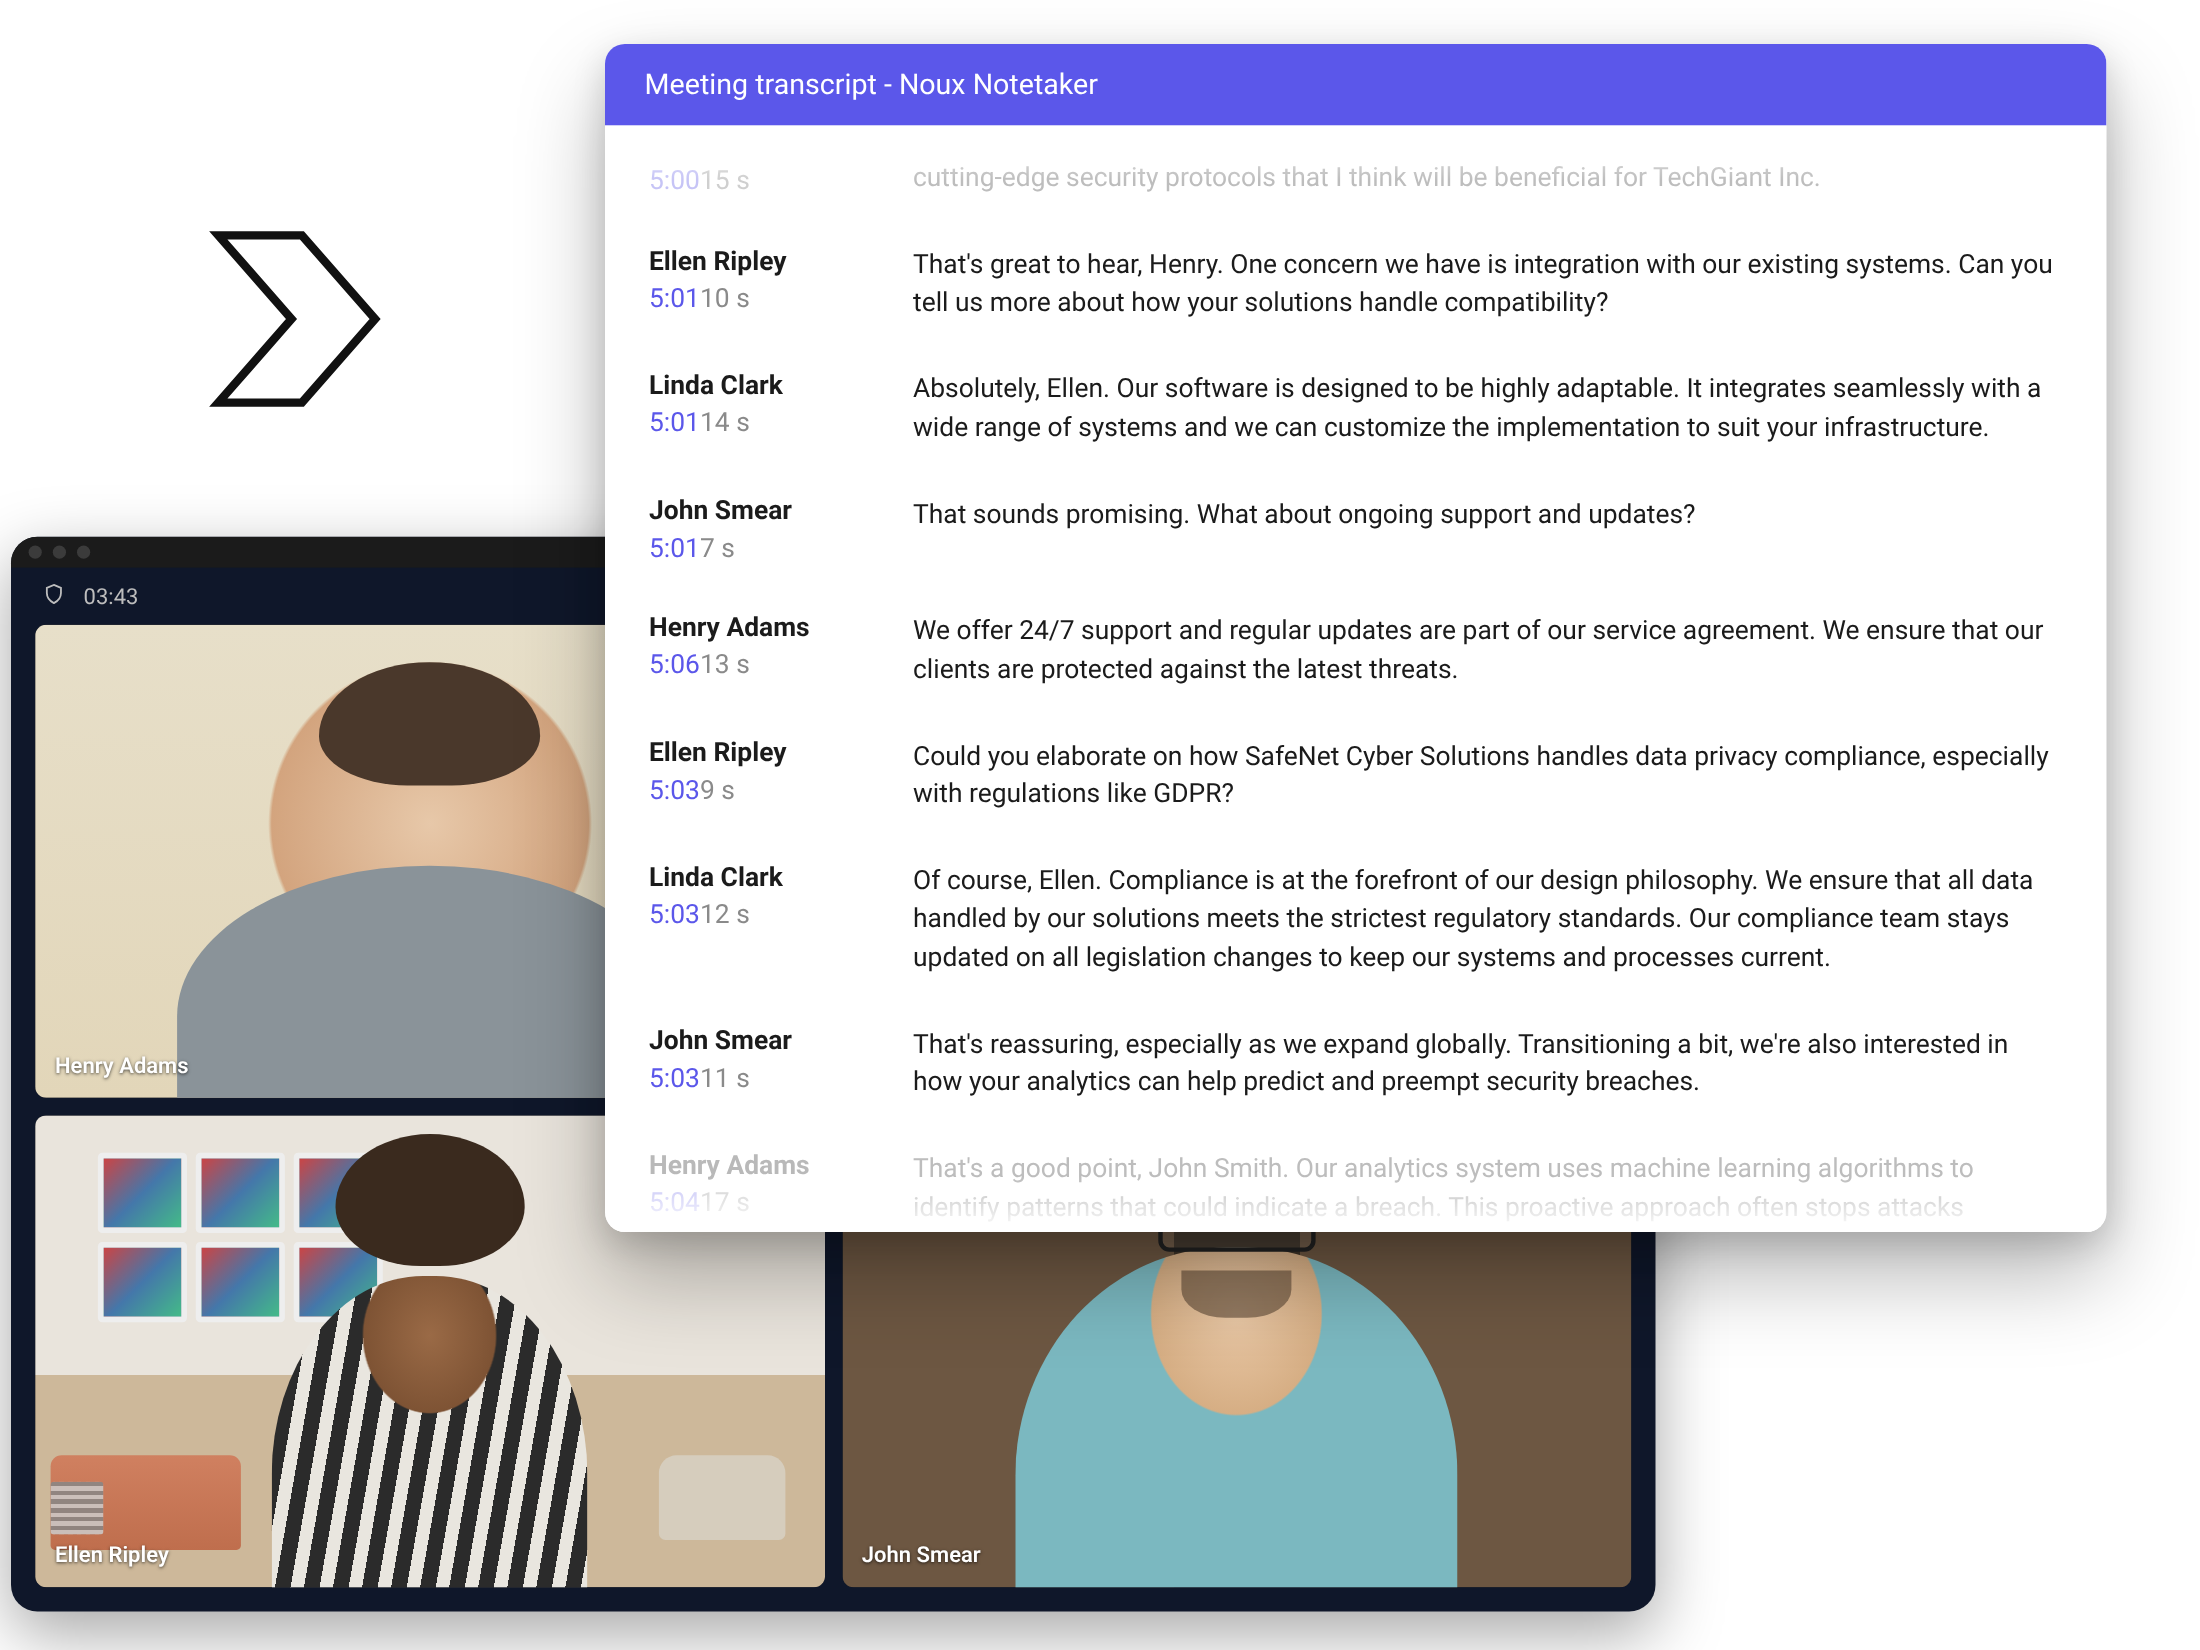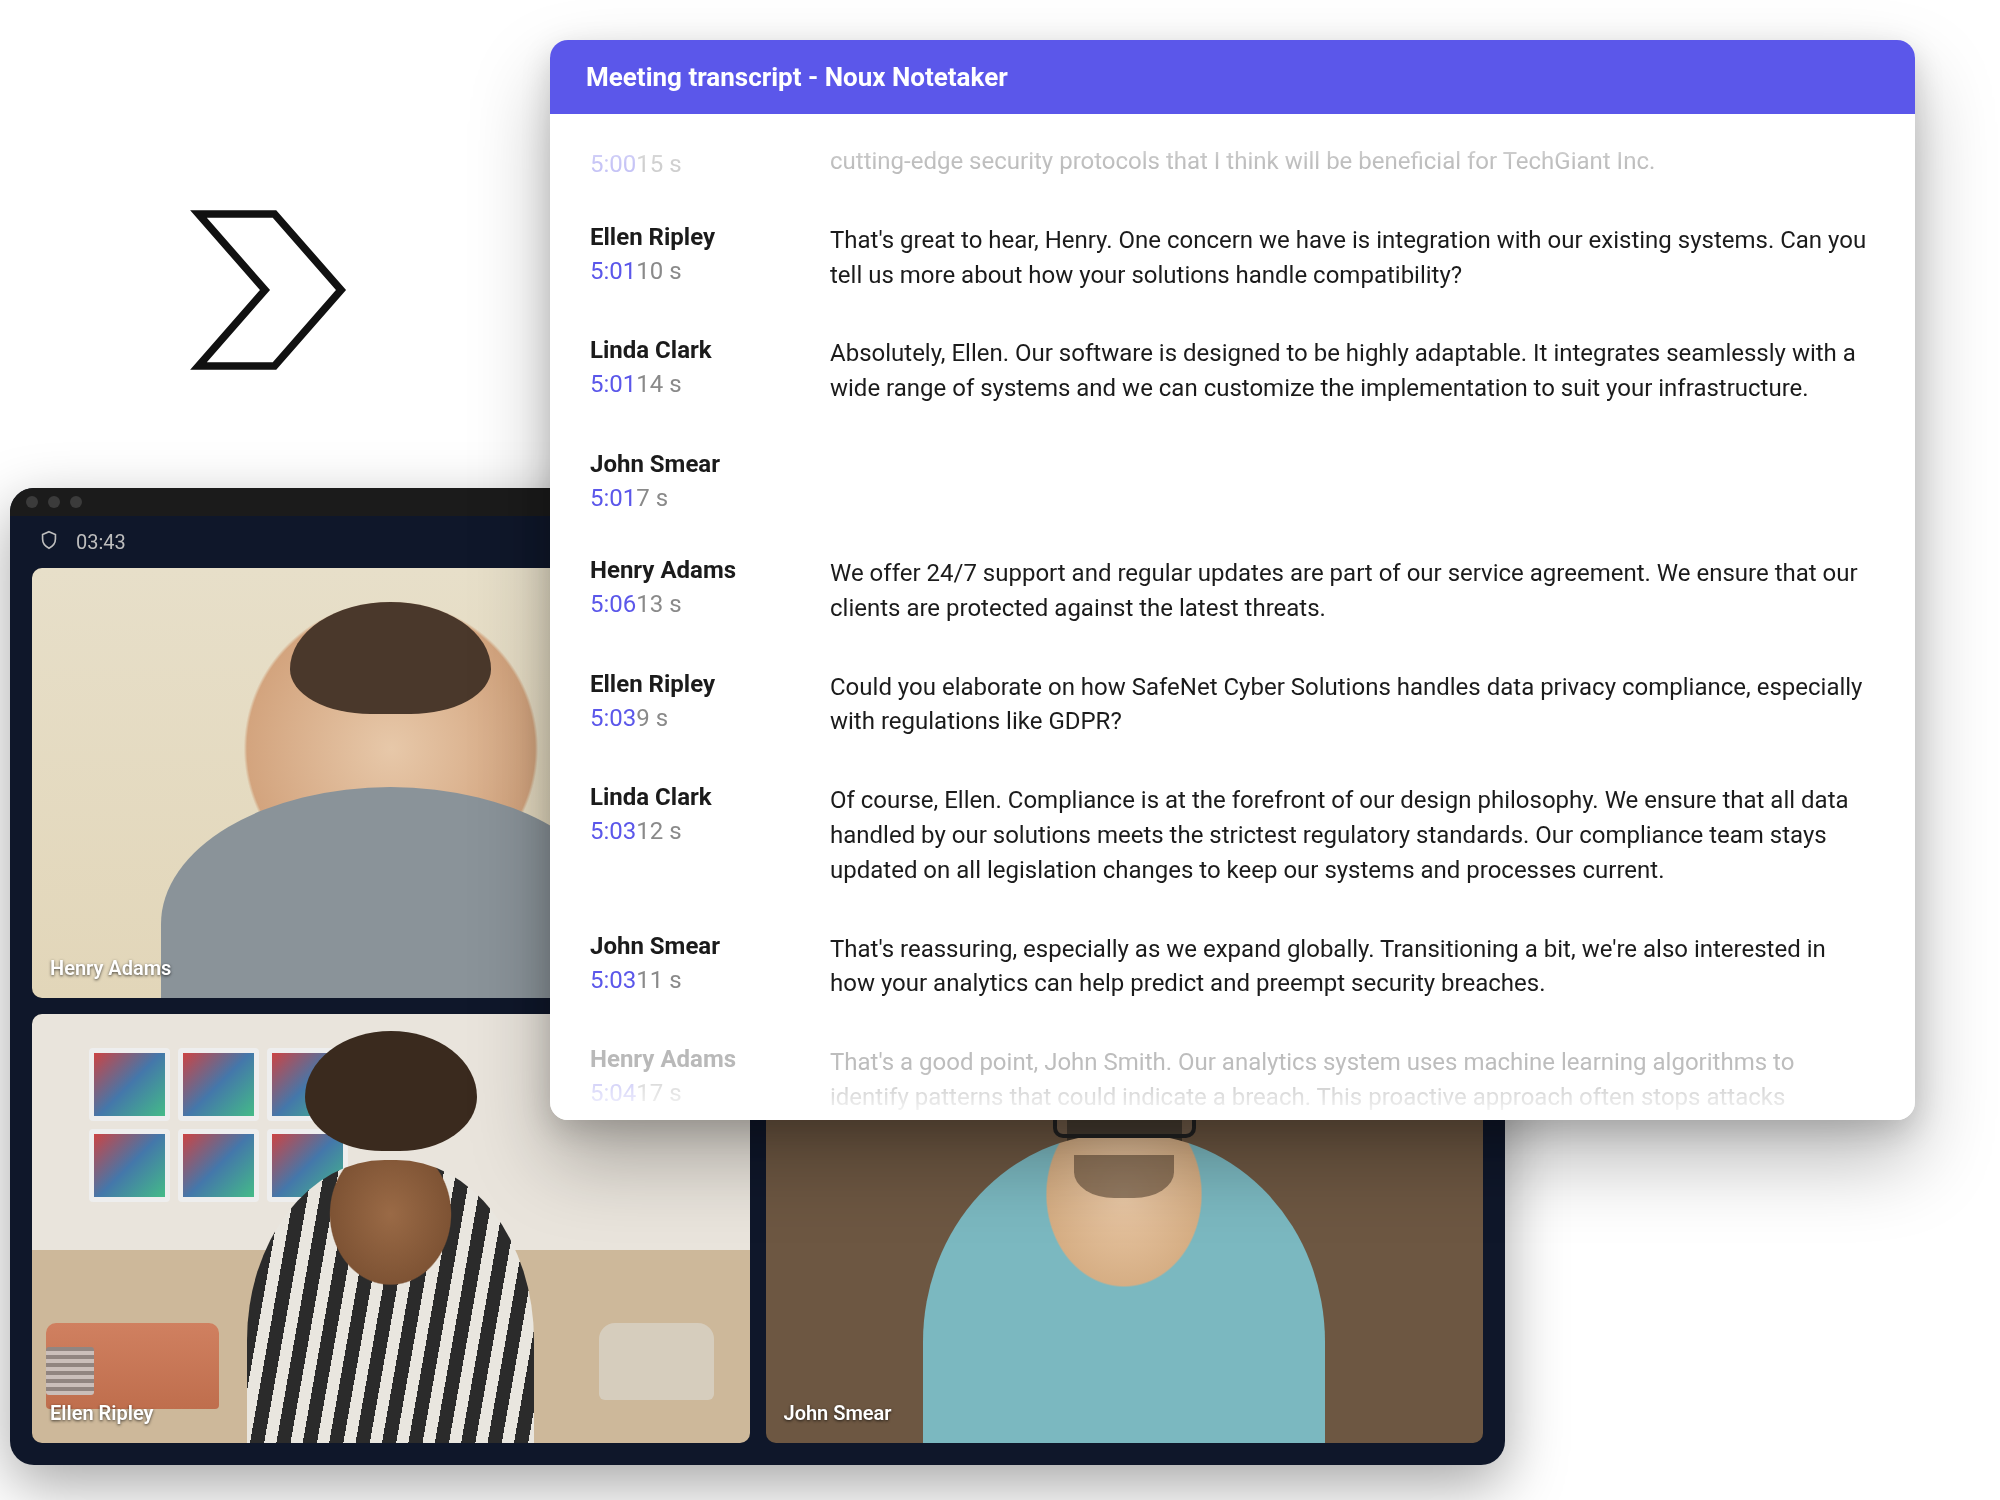--- a/index.html
+++ b/index.html
@@ -181,21 +181,21 @@
     border-radius: 18px;
     box-shadow: 0 40px 80px rgba(0,0,0,0.28), 0 10px 30px rgba(0,0,0,0.15);
     overflow: hidden;
     display: flex;
     flex-direction: column;
   }
   .t-header {
     background: #5b57ea;
     color: #ffffff;
     font-size: 26px;
-    font-weight: 700;
+    font-weight: 400;
     padding: 22px 36px;
     flex: 0 0 auto;
   }
   .t-body {
     flex: 1 1 auto;
     overflow: hidden;
     padding: 10px 40px 0 40px;
     position: relative;
   }
   .t-body::before, .t-body::after {
@@ -307,20 +307,21 @@
           <div class="speaker">Linda Clark</div>
           <div class="timing"><span class="ts">5:01</span><span class="dur">14 s</span></div>
         </div>
         <div class="text">Absolutely, Ellen. Our software is designed to be highly adaptable. It integrates seamlessly with a wide range of systems and we can customize the implementation to suit your infrastructure.</div>
       </div>
       <div class="entry">
         <div class="meta">
           <div class="speaker">John Smear</div>
           <div class="timing"><span class="ts">5:01</span><span class="dur">7 s</span></div>
         </div>
+        <div class="text">That sounds promising. What about ongoing support and updates?</div>
       </div>
       <div class="entry">
         <div class="meta">
           <div class="speaker">Henry Adams</div>
           <div class="timing"><span class="ts">5:06</span><span class="dur">13 s</span></div>
         </div>
         <div class="text">We offer 24/7 support and regular updates are part of our service agreement. We ensure that our clients are protected against the latest threats.</div>
       </div>
       <div class="entry">
         <div class="meta">

